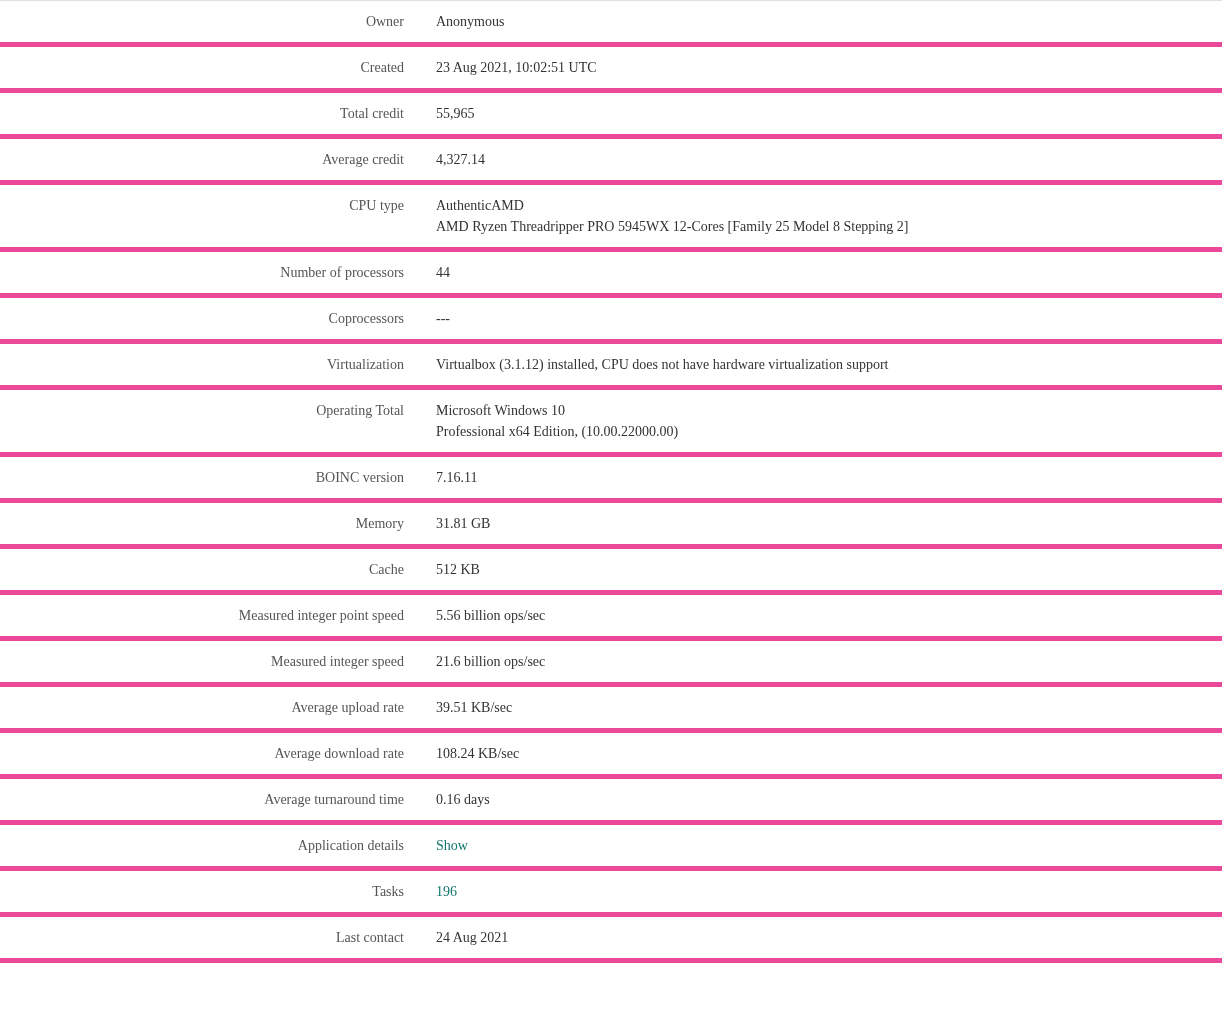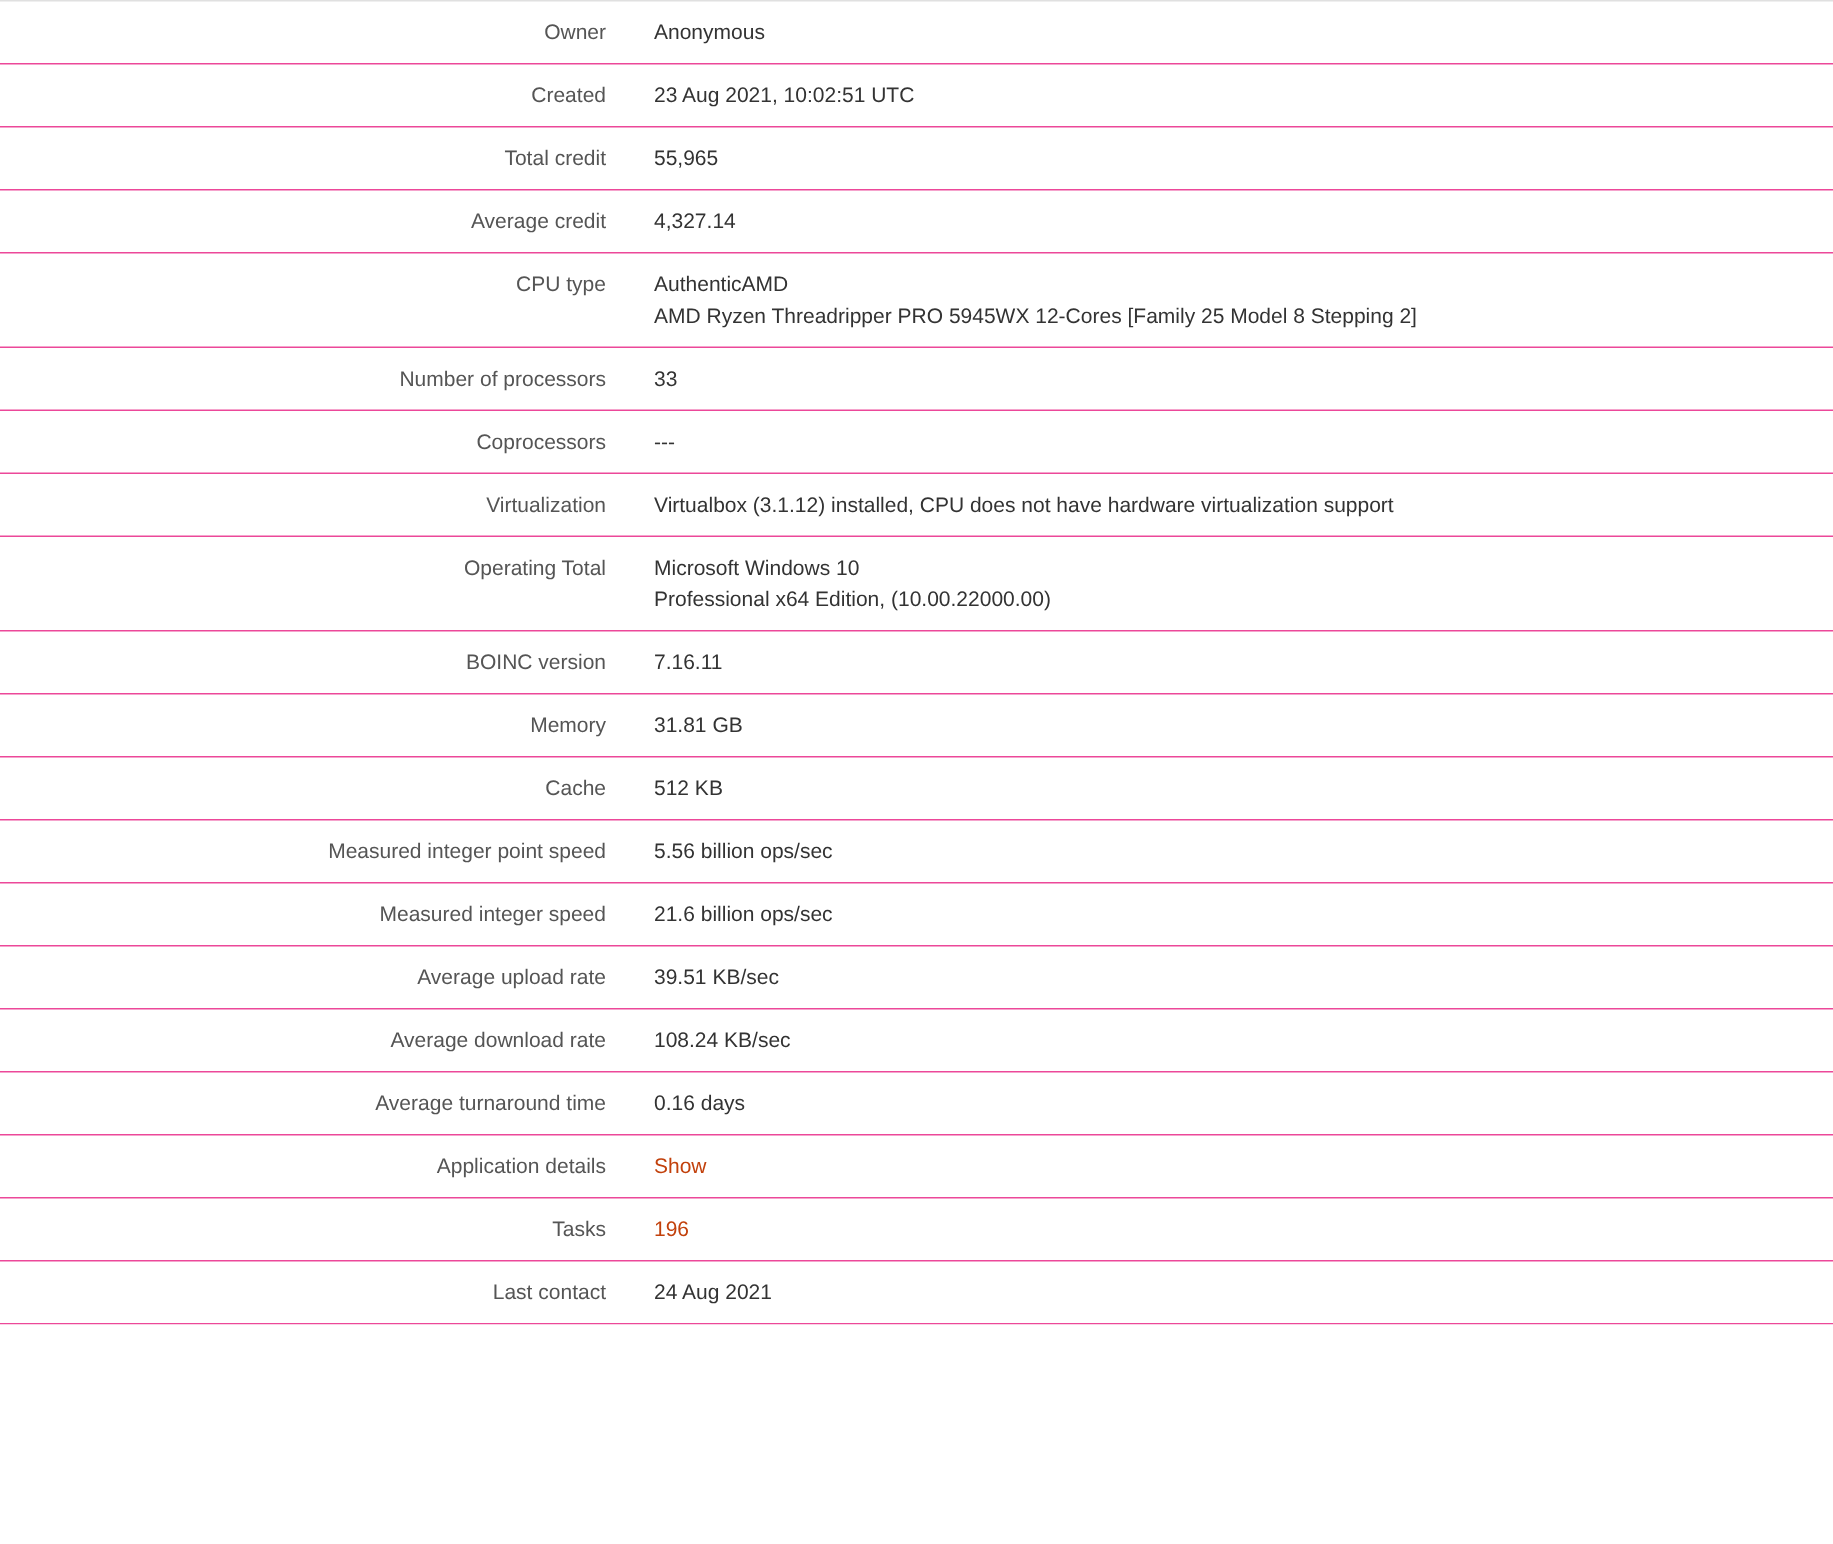--- a/index.html
+++ b/index.html
@@ -14,21 +14,22 @@
       background-color: #ffffff;
       color: #333333;
     }
 
     .info-table {
       width: 100%;
       border-collapse: collapse;
     }
 
     .info-table tr {
-      border-bottom: 1px solid #ec4899;
+      border-bottom: 5px solid #ec4899;
+      font-family: Liberation Serif, serif;
     }
 
     .info-table tr:first-child {
       border-top: 1px solid #e0e0e0;
     }
 
     .info-table td {
       padding: 10px 16px;
       vertical-align: top;
       line-height: 1.5;
@@ -40,21 +41,21 @@
       width: 420px;
       white-space: nowrap;
       padding-right: 20px;
     }
 
     .value-cell {
       color: #333333;
     }
 
     .link {
-      color: #c2410c;
+      color: #0f766e;
       text-decoration: none;
       cursor: pointer;
     }
   </style>
 </head>
 <body>
 
 <table class="info-table">
   <tbody id="table-body">
       <tr>
@@ -75,21 +76,21 @@
       </tr>
       <tr>
         <td class="label-cell">CPU type</td>
         <td class="value-cell">
           <div>AuthenticAMD</div>
           <div>AMD Ryzen Threadripper PRO 5945WX 12-Cores [Family 25 Model 8 Stepping 2]</div>
         </td>
       </tr>
       <tr>
         <td class="label-cell">Number of processors</td>
-        <td class="value-cell">33</td>
+        <td class="value-cell">44</td>
       </tr>
       <tr>
         <td class="label-cell">Coprocessors</td>
         <td class="value-cell">---</td>
       </tr>
       <tr>
         <td class="label-cell">Virtualization</td>
         <td class="value-cell">Virtualbox (3.1.12) installed, CPU does not have hardware virtualization support</td>
       </tr>
       <tr>

